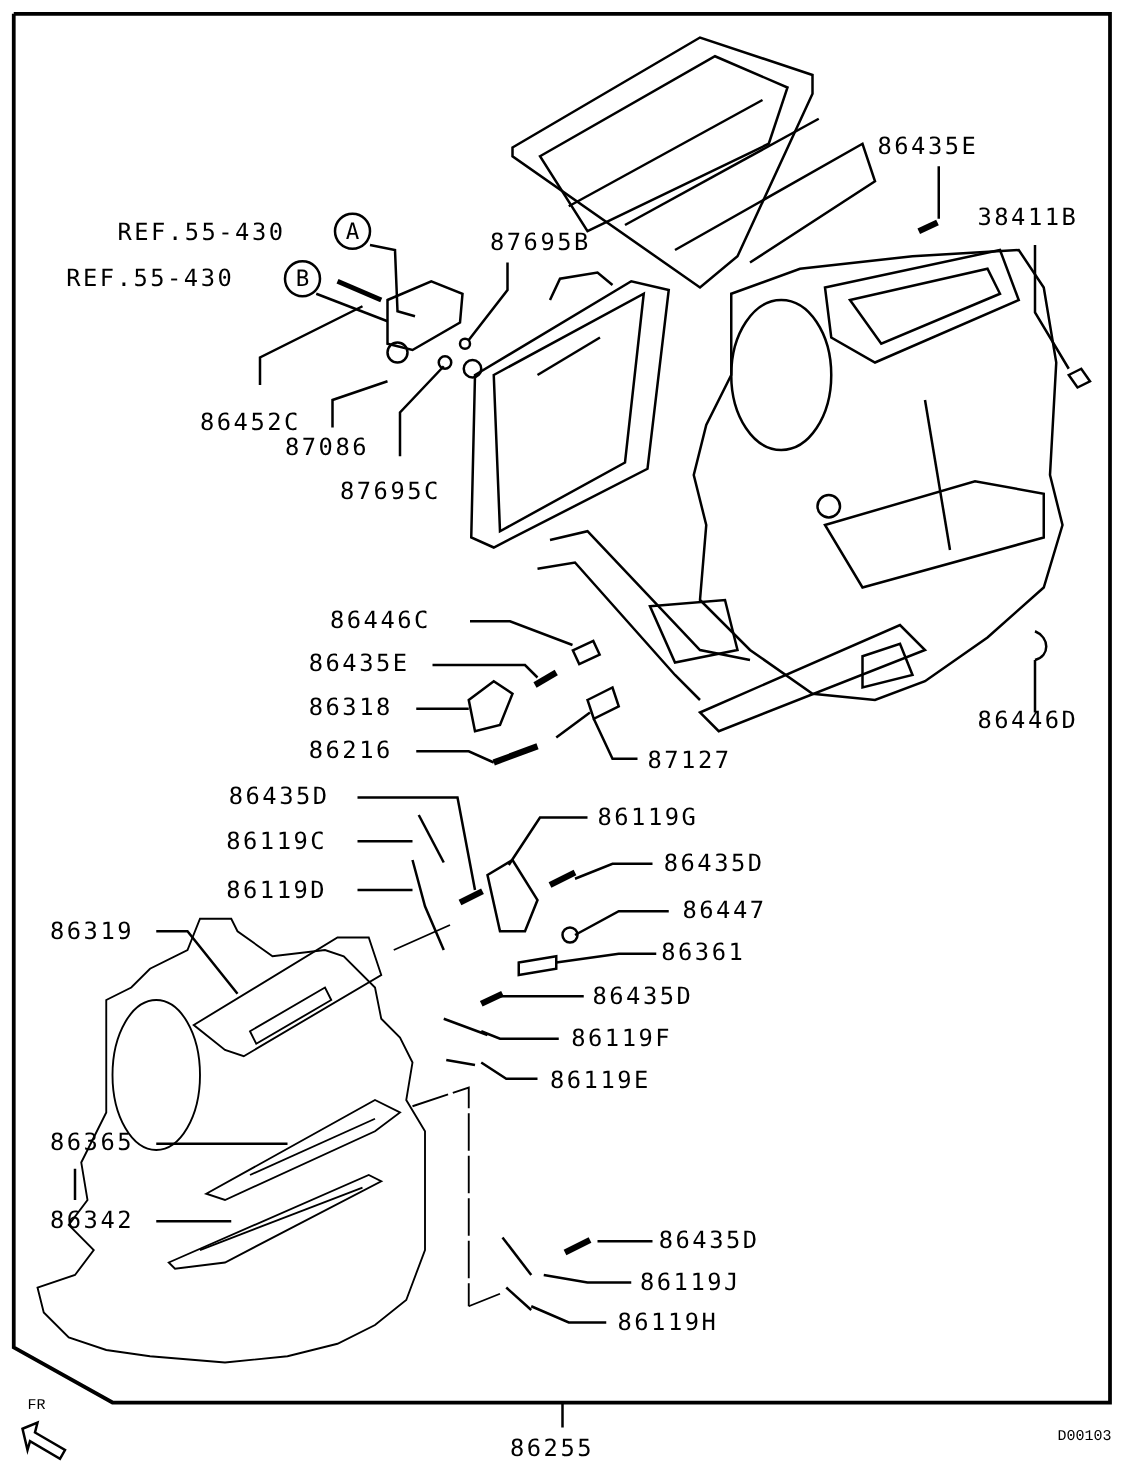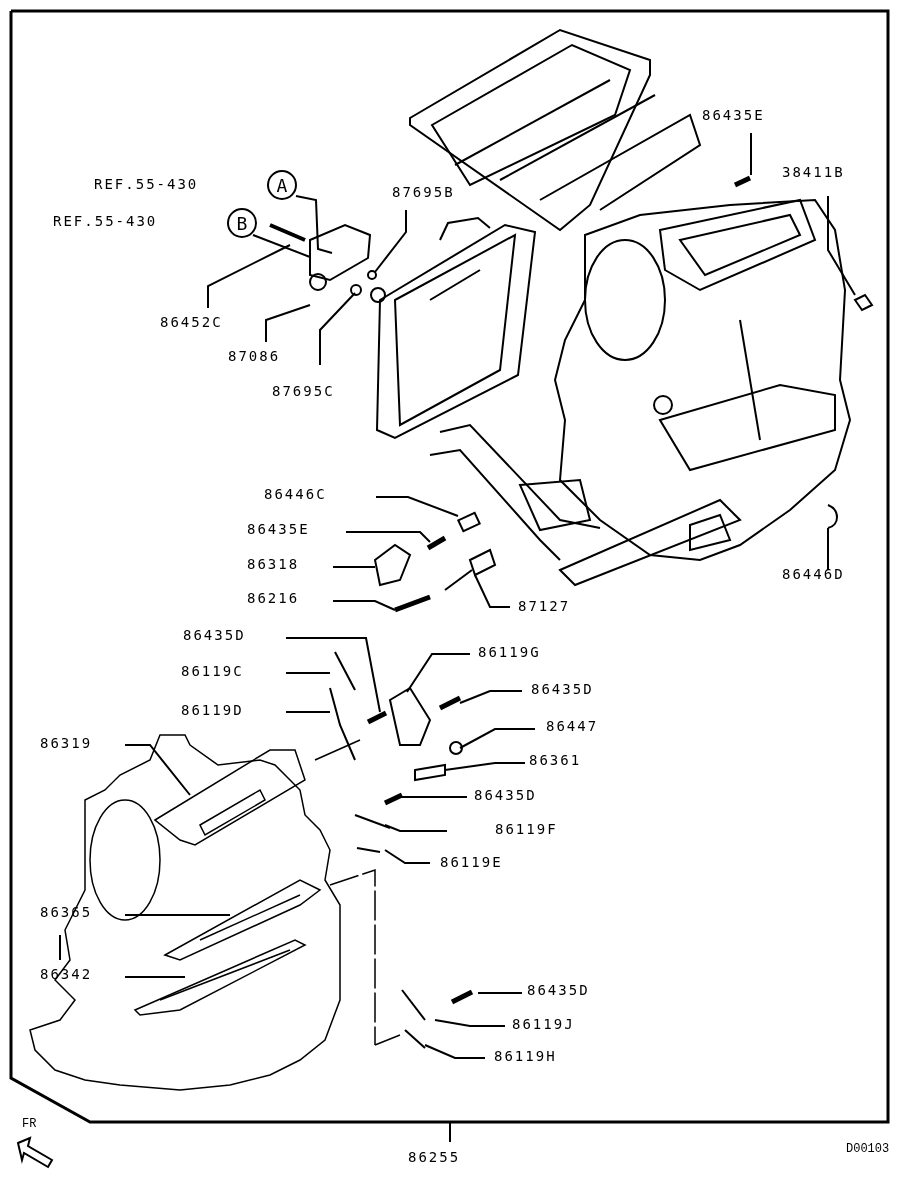--- a/index.html
+++ b/index.html
@@ -1,21 +1,21 @@
 <!DOCTYPE html>
 <html><head>
   <meta charset="utf-8">
   <style>
     html, body { margin: 0; padding: 0; background: #ffffff; }
     body { width: 909px; height: 1187px; position: relative; overflow: hidden; }
     #canvas { position: absolute; left: 0; top: 0; width: 909px; height: 1187px; }
     .lbl {
       position: absolute;
       font-family: "DejaVu Sans Mono", "Liberation Mono", monospace;
-      font-size: 14px;
+      font-size: 19px;
       letter-spacing: 2px;
       color: #000000;
       white-space: nowrap;
       line-height: 1;
     }
     .small { font-family: Liberation Mono, monospace; font-size: 12px; letter-spacing: 0; }
     .circle {
       position: absolute; width: 30px; height: 30px; border: 2px solid #000;
       border-radius: 50%; box-sizing: border-box; text-align: center;
       font-family: "DejaVu Sans Mono", monospace; font-size: 18px; line-height: 27px; background:#fff;
@@ -150,41 +150,41 @@
 
   <path d="M18,1143 L30,1138 L28,1146 L52,1160 L48,1167 L24,1153 L22,1160 Z" fill="#fff" stroke="#000" stroke-width="2"></path>
 </svg>
 
 <div class="lbl" style="left:94px; top:177px;">REF.55-430</div>
 <div class="circle" style="left:267px; top:170px;">A</div>
 <div class="lbl" style="left:53px; top:214px;">REF.55-430</div>
 <div class="circle" style="left:227px; top:208px;">B</div>
 
 <div class="lbl" style="left:361px; top:185px;margin-left:31px;">87695B</div>
-<div class="lbl" style="left:160px; top:315px;">86452C</div>
+<div class="lbl" style="left:160px; top:329px;">86452C</div>
 <div class="lbl" style="left:228px; top:349px;">87086</div>
 <div class="lbl" style="left:272px; top:384px;">87695C</div>
 <div class="lbl" style="left:702px; top:108px;">86435E</div>
 <div class="lbl" style="left:782px; top:165px;">38411B</div>
 <div class="lbl" style="left:264px; top:487px;">86446C</div>
 <div class="lbl" style="left:247px; top:522px;">86435E</div>
 <div class="lbl" style="left:247px; top:557px;">86318</div>
 <div class="lbl" style="left:247px; top:591px;">86216</div>
 <div class="lbl" style="left:518px; top:599px;">87127</div>
 <div class="lbl" style="left:782px; top:567px;">86446D</div>
 <div class="lbl" style="left:183px; top:628px;">86435D</div>
 <div class="lbl" style="left:181px; top:664px;">86119C</div>
 <div class="lbl" style="left:181px; top:703px;">86119D</div>
 <div class="lbl" style="left:478px; top:645px;">86119G</div>
 <div class="lbl" style="left:531px; top:682px;">86435D</div>
 <div class="lbl" style="left:546px; top:719px;">86447</div>
 <div class="lbl" style="left:529px; top:753px;">86361</div>
 <div class="lbl" style="left:40px; top:736px;">86319</div>
 <div class="lbl" style="left:474px; top:788px;">86435D</div>
-<div class="lbl" style="left:457px; top:822px;margin-left:38px;">86119F</div>
+<div class="lbl" style="left:457px; top:822px;">86119F</div>
 <div class="lbl" style="left:440px; top:855px;">86119E</div>
 <div class="lbl" style="left:40px; top:905px;">86365</div>
 <div class="lbl" style="left:40px; top:967px;">86342</div>
 <div class="lbl" style="left:527px; top:983px;">86435D</div>
 <div class="lbl" style="left:512px; top:1017px;">86119J</div>
 <div class="lbl" style="left:494px; top:1049px;">86119H</div>
 
 <div class="lbl" style="left:408px; top:1150px;">86255</div>
 <div class="lbl small" style="left:22px; top:1118px;">FR</div>
 <div class="lbl small" style="left:798px; top:1143px;margin-left:48px;">D00103</div>

